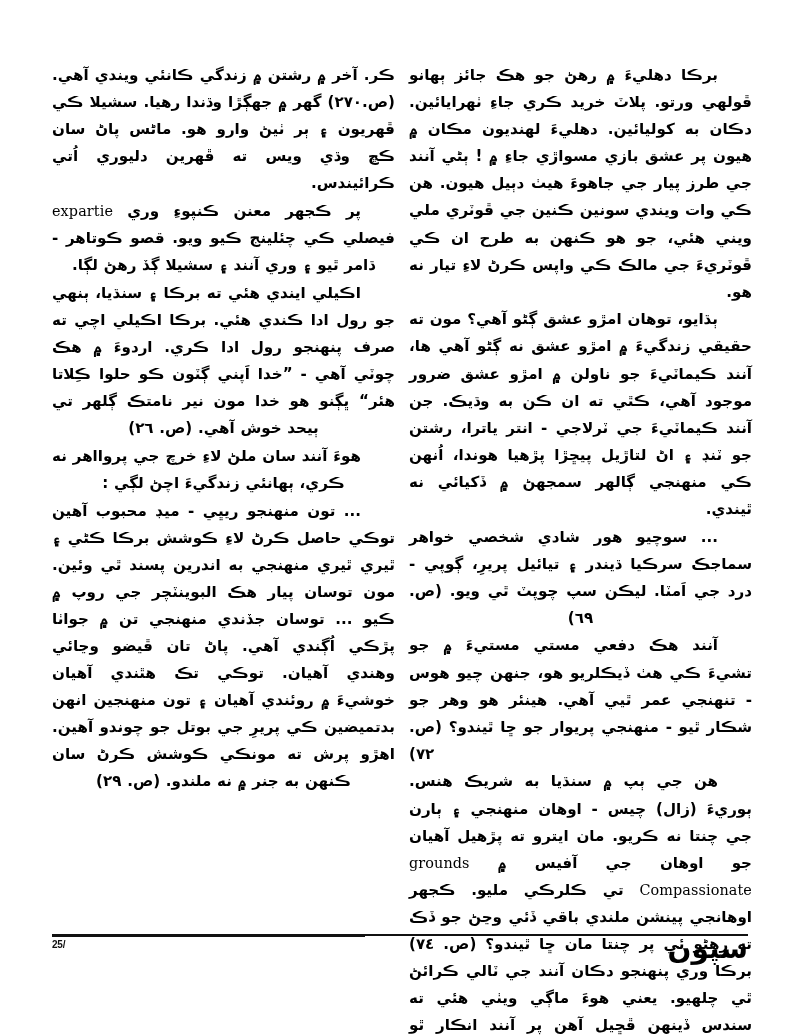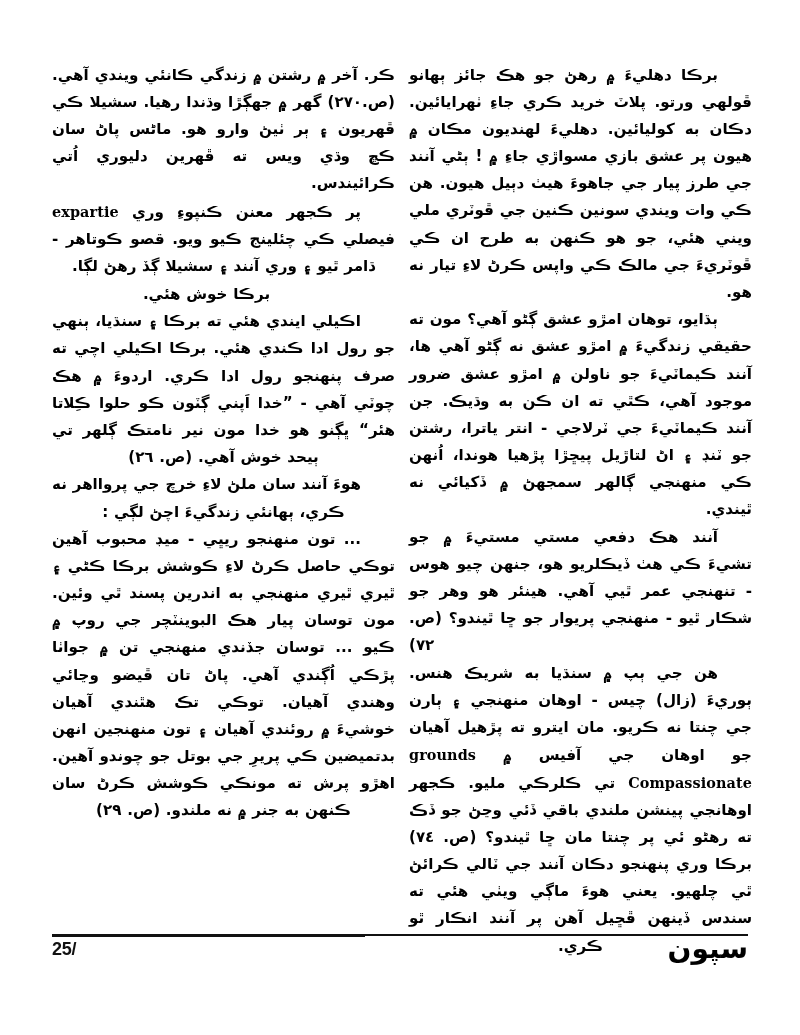--- a/index.html
+++ b/index.html
@@ -54,21 +54,21 @@
     text-indent: 34px;
   }
   .para.center-last {
     text-align-last: center;
   }
   .para.left-last {
     text-align-last: left;
   }
   .latin {
     font-family: "DejaVu Serif", serif;
-    font-weight: 700;
+    font-weight: 400;
     font-size: 14.4px;
     direction: ltr;
     unicode-bidi: isolate;
     letter-spacing: 0.1px;
   }
 
   
   .footer {
     position: absolute;
     left: 52px;
@@ -90,21 +90,21 @@
     left: 0;
     width: 45%;
     height: 0;
     border-top: 1.1px solid #111111;
   }
   .footer-page-number {
     position: absolute;
     top: 5px;
     left: 0;
     font-family: "Liberation Sans", sans-serif;
-    font-size: 18px;
+    font-size: 10px;
     font-weight: 700;
     color: #111111;
     direction: ltr;
     letter-spacing: -0.2px;
   }
   .footer-book-title {
     position: absolute;
     top: 0px;
     right: 0;
     font-family: "DejaVu Sans", sans-serif;
@@ -118,30 +118,30 @@
 </head>
 <body>
 
 <div class="page">
 
   <div class="page-body">
 
     <div class="column">
       <p class="para">ڪر. آخر ۾ رشتن ۾ زندگي ڪانئي ويندي آهي. (ص.٢٧٠) گهر ۾ جهڳڙا وڌندا رهيا. سشيلا ڪي ڦهريون ۽ ٻر ٺيڻ وارو هو. ماڻس پاڻ سان ڪڇ وڌي ويس ته ڦهرين دليوري اُتي ڪرائيندس.</p>
       <p class="para indent center-last">پر ڪجهر معنن ڪنپوءِ وري <span class="latin">expartie</span> فيصلي ڪي چئلينج ڪيو ويو. قصو ڪوتاهر - ڌامر ٿيو ۽ وري آنند ۽ سشيلا ڳڏ رهڻ لڳا.</p>
-      <p class="para indent center-last">برڪا خوش هئي.</p>
       <p class="para indent center-last">اڪيلي ايندي هئي ته برڪا ۽ سنڌيا، ٻنهي جو رول ادا ڪندي هئي. برڪا اڪيلي اچي ته صرف پنهنجو رول ادا ڪري. اردوءَ ۾ هڪ چوٽي آهي - ”خدا اَپني ڳٽون ڪو حلوا ڪِلاتا هئر“ ڀڳنو هو خدا مون نير نامتڪ ڳلهر تي ٻيحد خوش آهي. (ص. ٢٦)</p>
       <p class="para indent center-last">هوءَ آنند سان ملڻ لاءِ خرچ جي پروااهر نه ڪري، ٻهانئي زندگيءَ اچڻ لڳي :</p>
       <p class="para indent center-last">... تون منهنجو ريڀي - ميڊ محبوب آهين توڪي حاصل ڪرڻ لاءِ ڪوشش برڪا ڪڻي ۽ ٿيري ٿيري منهنجي به اندرين پسند ٿي وئين. مون توسان پيار هڪ البوينٽچر جي روپ ۾ ڪيو ... توسان جڏندي منهنجي تن ۾ جواٺا پڙڪي اُڳندي آهي. پاڻ تان ڦيضو وڃائي وهندي آهيان. توڪي تڪ هٿندي آهيان خوشيءَ ۾ روئندي آهيان ۽ تون منهنجين انهن بدتميضين ڪي پريرِ جي بوتل جو  چوندو آهين. اهڙو پرش ته مونڪي ڪوشش ڪرڻ سان ڪنهن به جنر ۾ نه ملندو. (ص. ٢٩)</p>
 
     </div>
 
     <div class="column">
       <p class="para indent">برڪا دهليءَ ۾ رهڻ جو هڪ جائز ٻهانو ڦولهي ورتو. پلاٽ خريد ڪري جاءِ ٺهرايائين. دڪان به کوليائين. دهليءَ لهنديون مڪان ۾ هيون پر عشق بازي مسواڙي جاءِ ۾ ! ٻڻي آنند جي طرز پيار جي جاهوءَ هيٺ دٻيل هيون. هن ڪي وات ويندي سونين ڪنين جي ڦوٽري ملي ويني هئي، جو هو ڪنهن به طرح ان ڪي ڦوٽريءَ جي مالڪ ڪي واپس ڪرڻ لاءِ تيار نه هو.</p>
       <p class="para indent">ٻڌايو، توهان امڙو عشق ڳڻو آهي؟ مون ته حقيقي زندگيءَ ۾ امڙو عشق نه ڳڻو آهي ها، آنند ڪيماٽيءَ جو ناولن ۾ امڙو عشق ضرور موجود آهي، ڪٿي ته ان ڪن به وڌيڪ. جن آنند ڪيماٽيءَ جي ٽرلاجي - انتر ياترا، رشتن جو ٽنڊ ۽ اڻ لتاڙيل پيڇڙا پڙهيا هوندا، اُنهن ڪي منهنجي ڳالهر سمجهڻ ۾ ڏکيائي نه ٿيندي.</p>
+      <p class="para indent center-last">... سوچيو هور شادي شخصي خواهر سماجڪ سرڪيا ڌيندر ۽ تيائيل پريرِ، ڳوپي - درد جي اَمٽا. ليڪن سپ چوپٽ ٿي ويو. (ص. ٦٩)</p>
       <p class="para indent left-last">آنند هڪ دفعي مستي مستيءَ ۾ جو تشيءَ ڪي هٺ ڏيڪلريو هو، جنهن چيو هوس - تنهنجي عمر ٿيي آهي. هينئر هو وهر جو شڪار ٿيو - منهنجي پريوار جو ڇا ٿيندو؟ (ص. ٧٢)</p>
       <p class="para indent center-last">هن جي ٻپ ۾ سنڌيا به شريڪ هنس. ٻوريءَ (زال) چيس - اوهان منهنجي ۽ ٻارن جي چنتا نه ڪريو. مان ايترو ته پڙهيل آهيان جو اوهان جي آفيس ۾ <span class="latin">grounds Compassionate</span> تي ڪلرڪي مليو. ڪجهر اوهانجي پينشن ملندي باقي ڏئي وڃڻ جو ڏڪ ته رهڻو ئي پر چنتا مان ڇا ٿيندو؟ (ص. ٧٤) برڪا وري پنهنجو دڪان آنند جي ٽالي ڪرائڻ ٿي چلهيو. يعني هوءَ ماڳي ويٺي هئي ته سندس ڏينهن ڦڇيل آهن پر آنند انڪار ٿو ڪري.</p>
 
     </div>
 
   </div>
 
   <div class="footer">
     <div class="footer-rule"></div>
     <div class="footer-rule-thin"></div>

